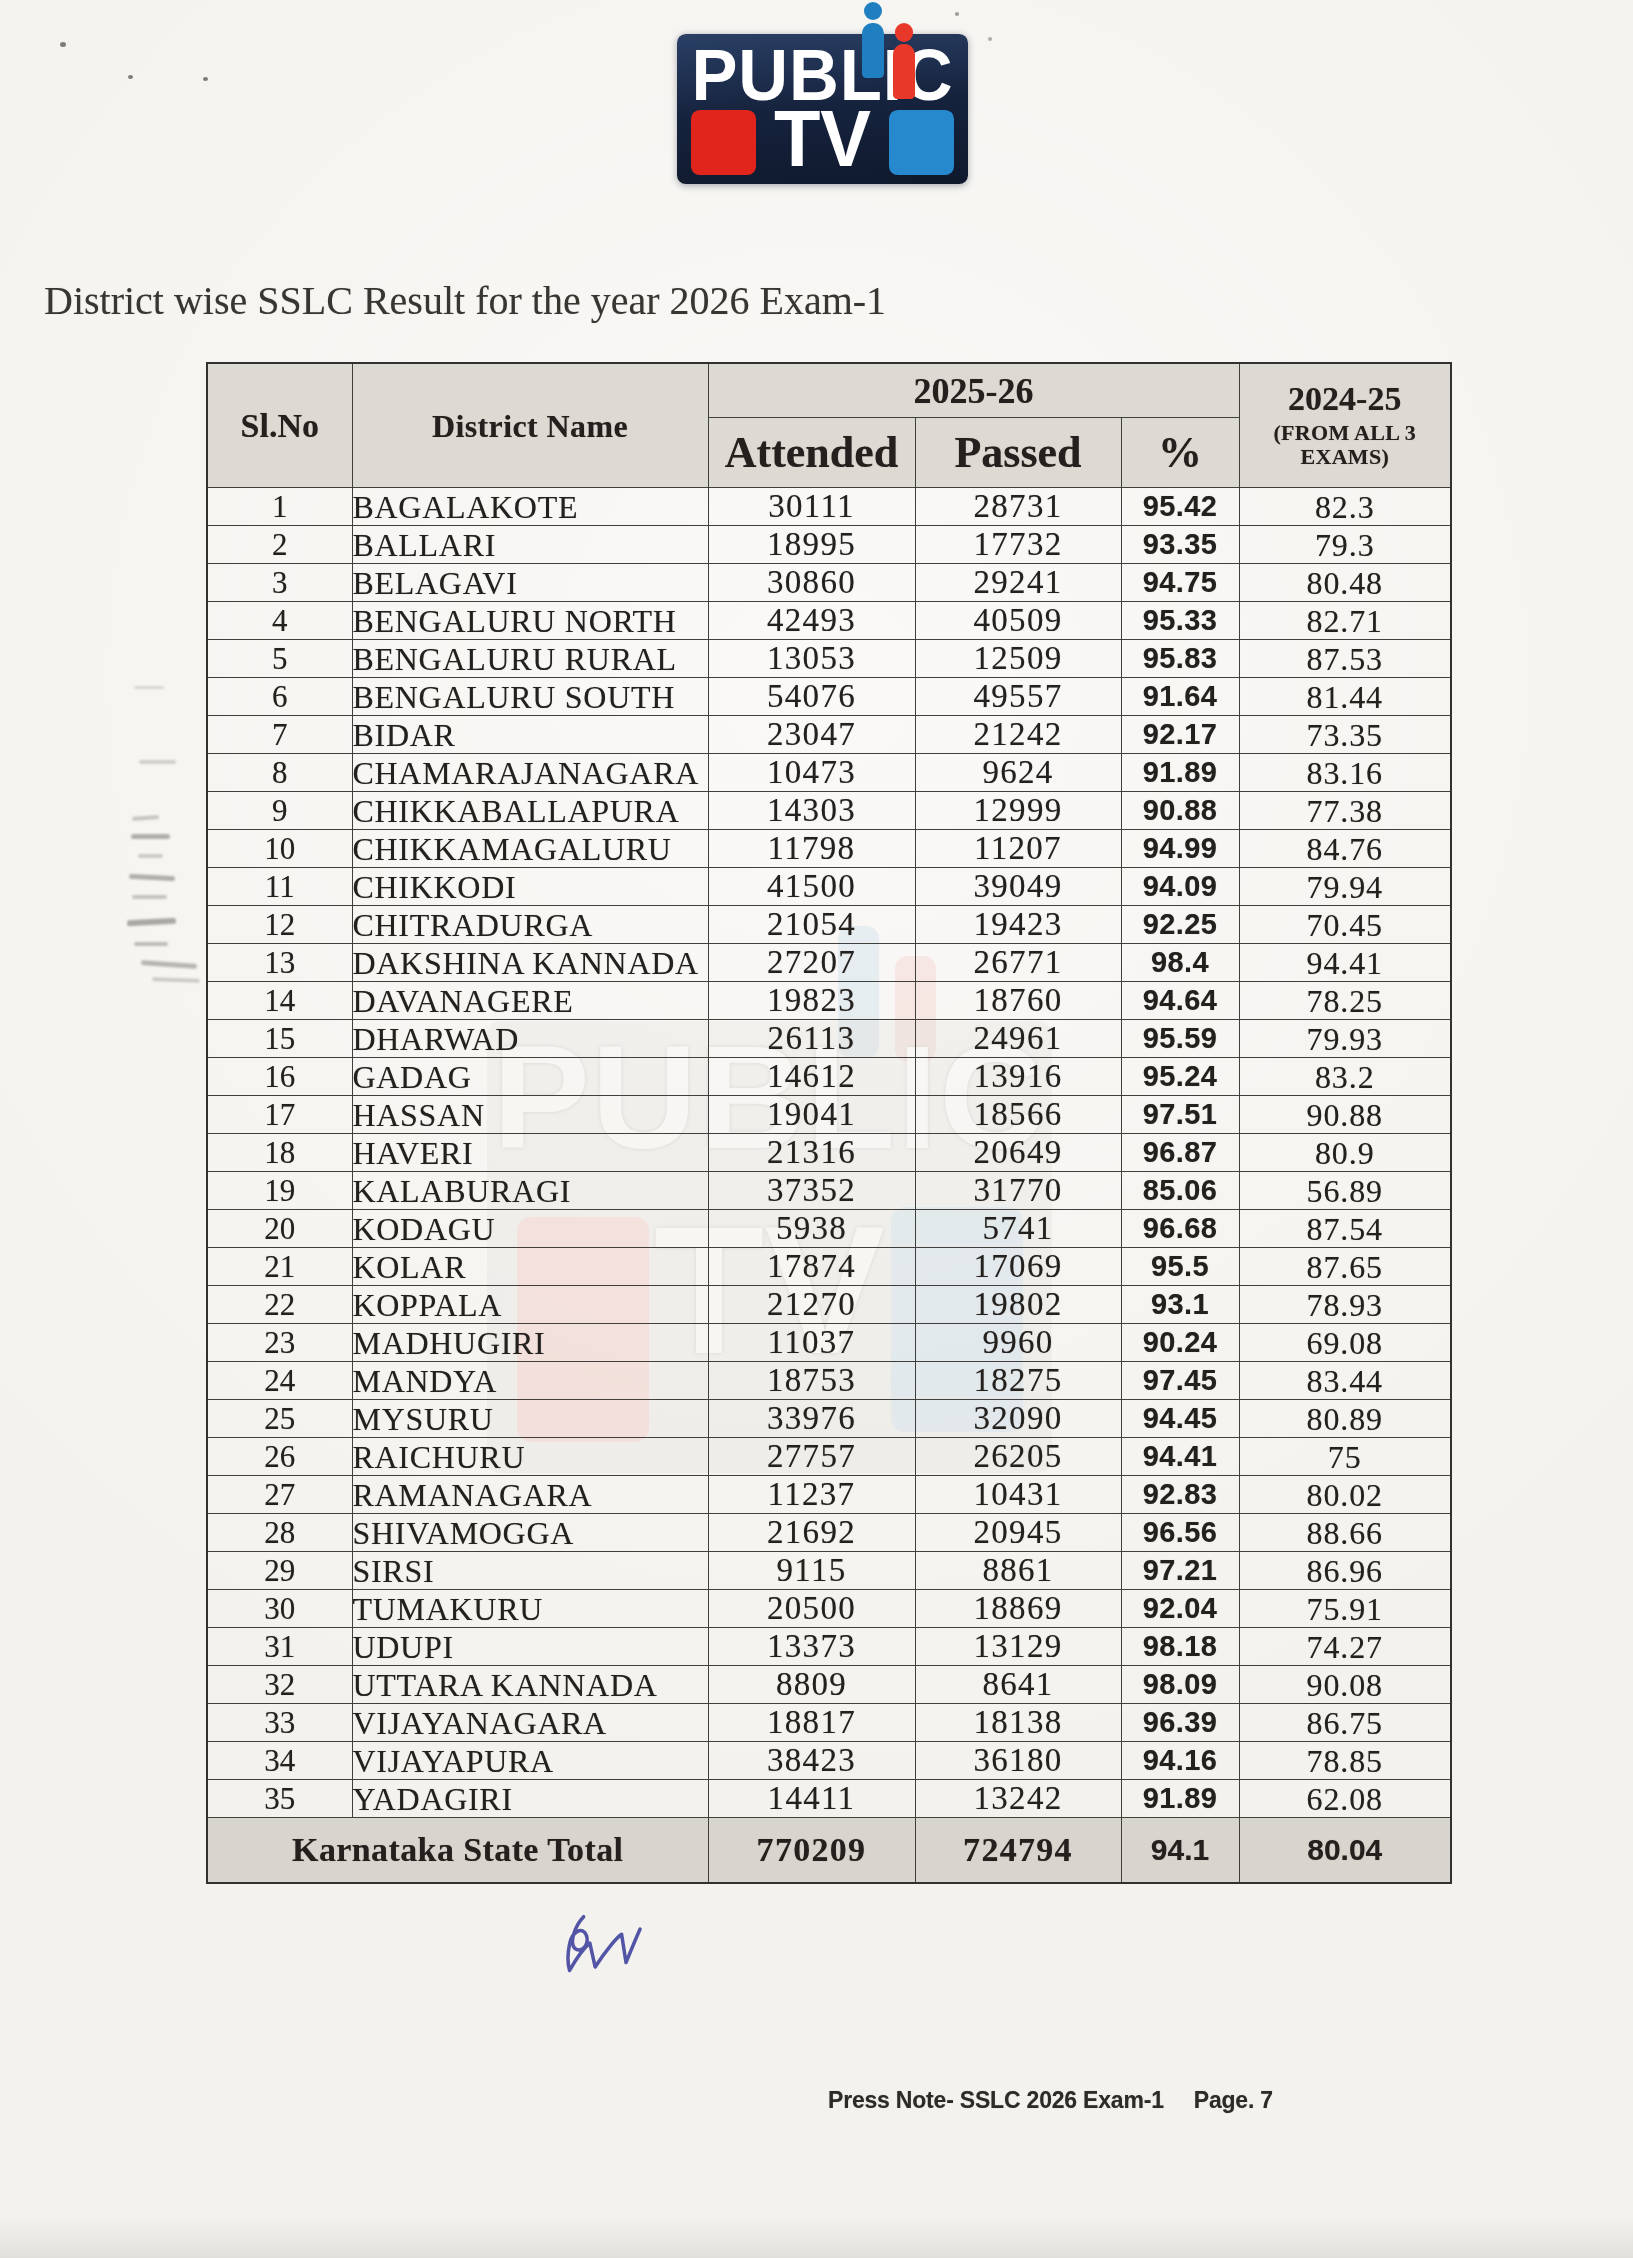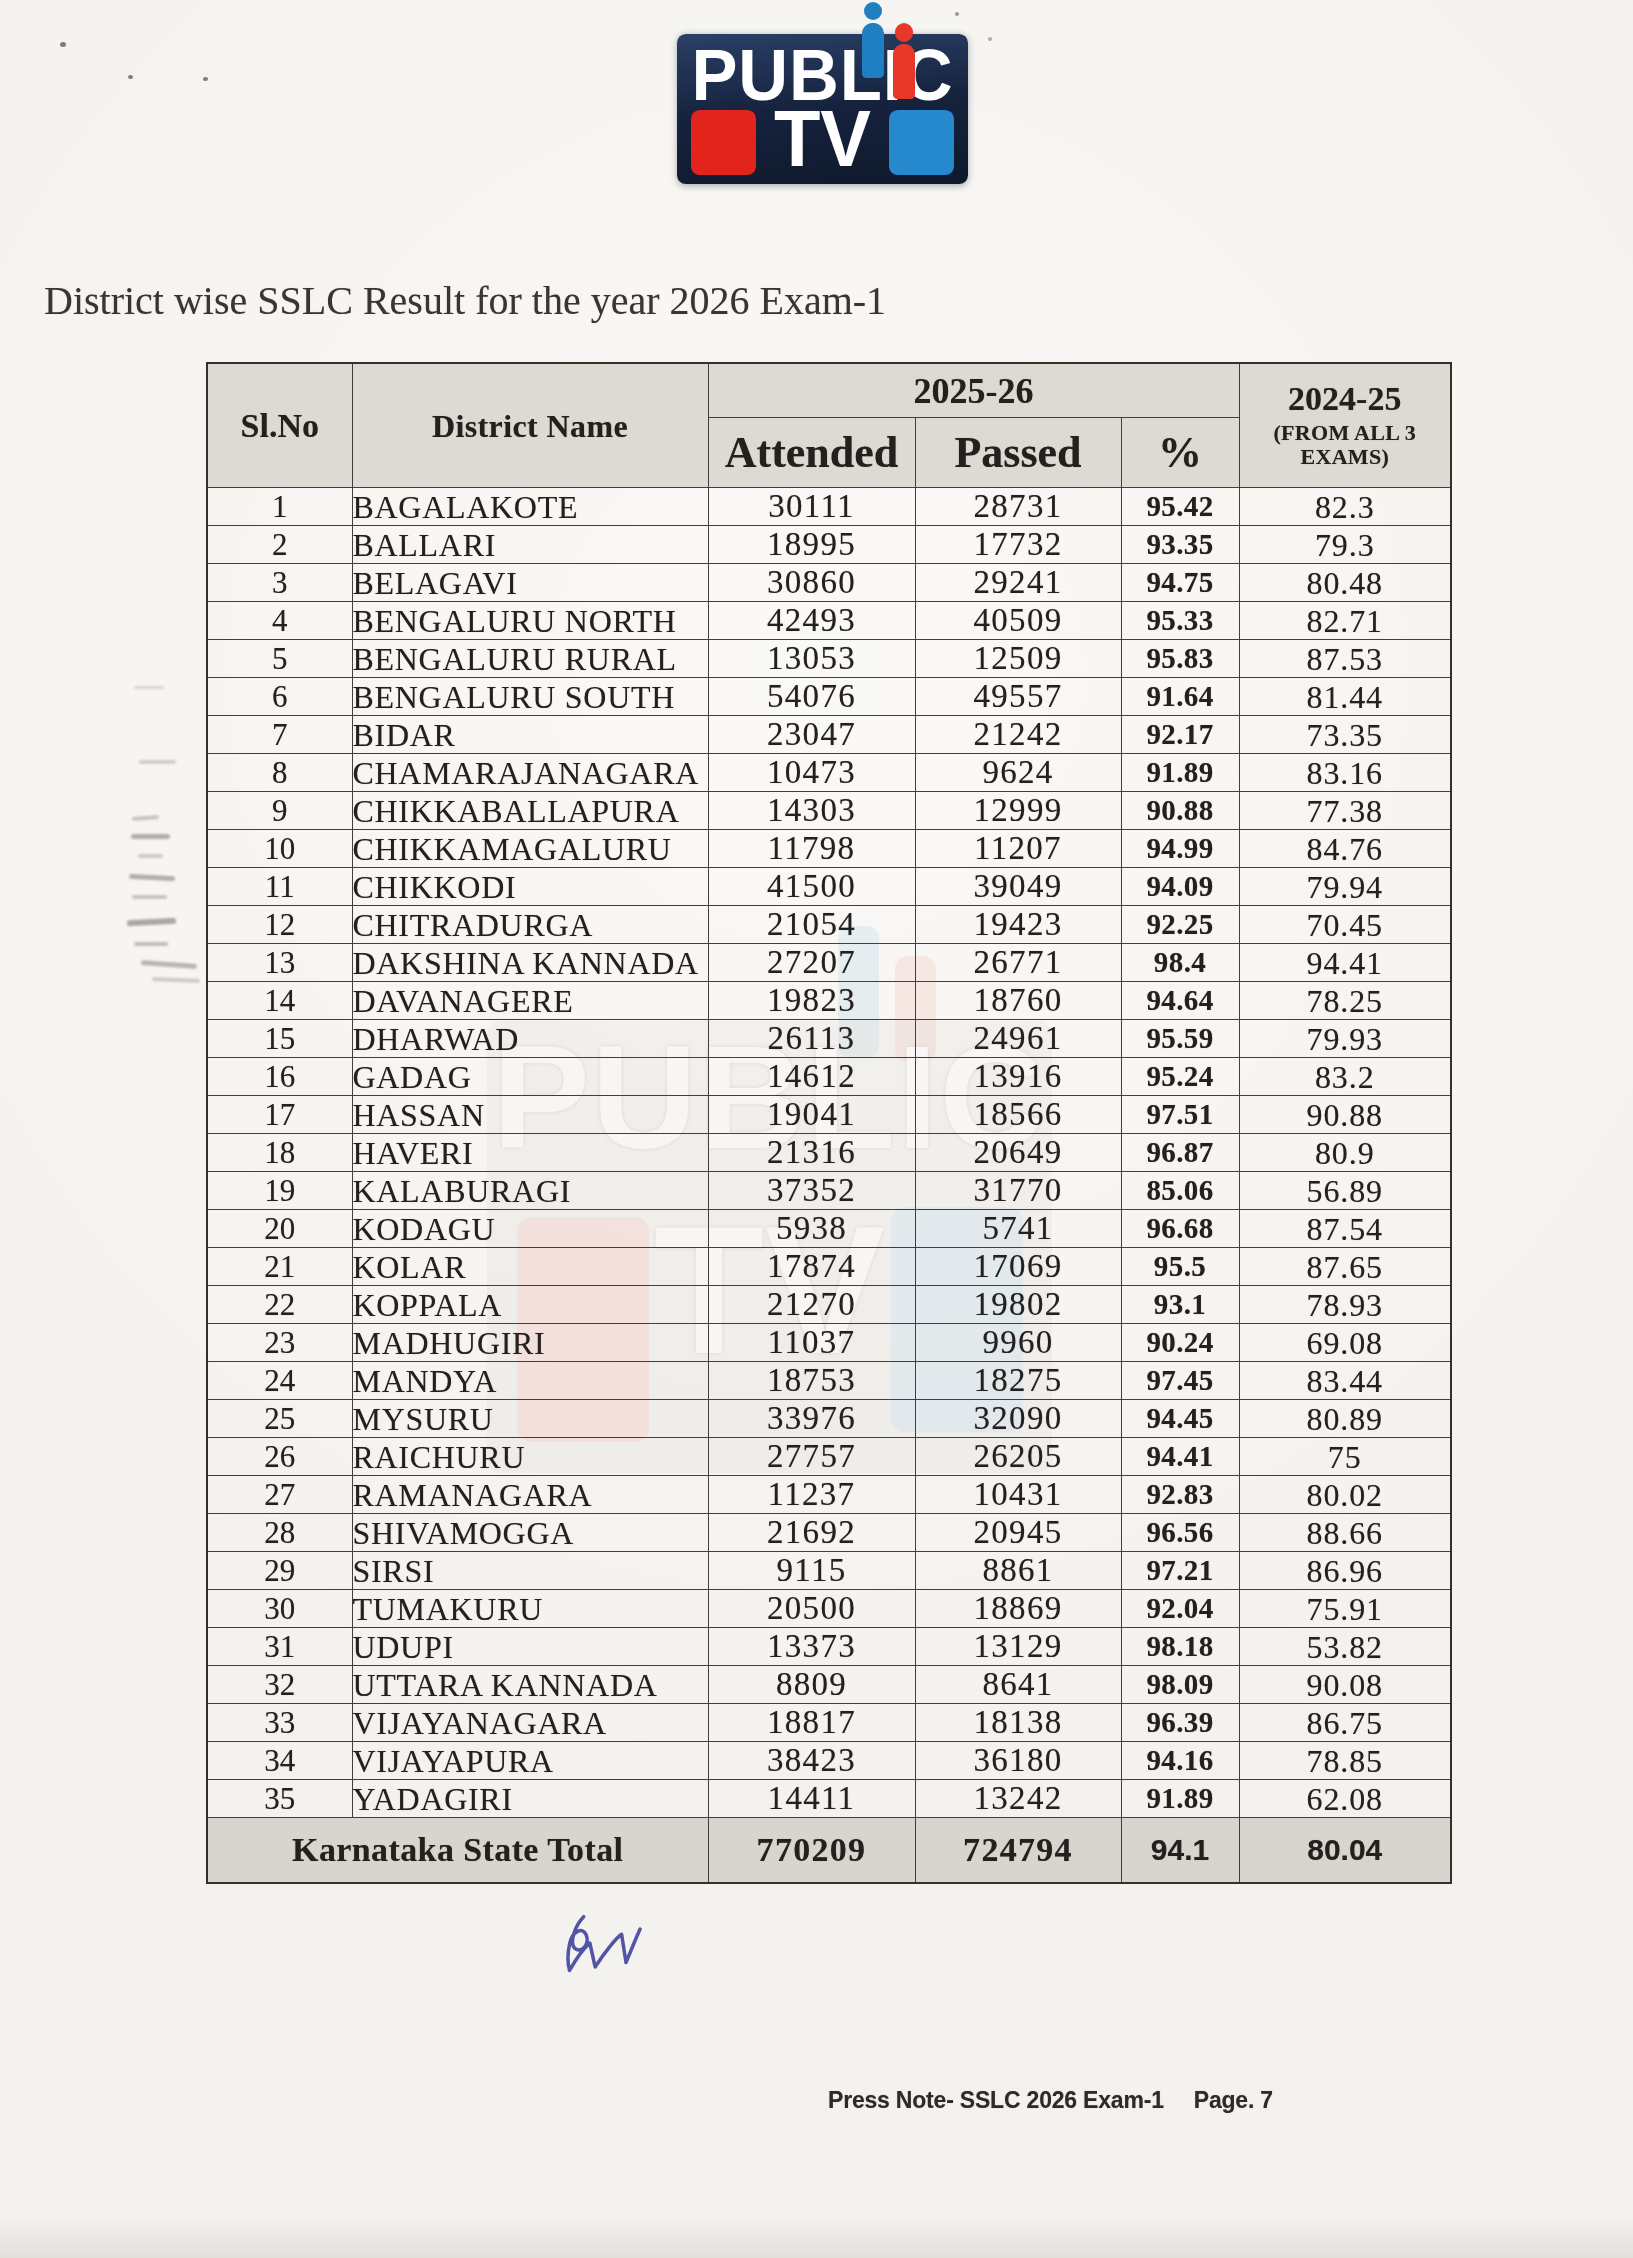--- a/index.html
+++ b/index.html
@@ -73,21 +73,21 @@
   th.h-sl{font-size:34px;}
   th.h-district{font-size:32px;letter-spacing:0.4px;margin-top:28px;}
   th.h-pct{font-size:34px;}
   .prev-main{font-size:34px;margin-bottom:5.3px;}
   .prev-sub{font-size:22px;line-height:1.08;letter-spacing:0.3px;}
   tbody td{height:37px;background:transparent;text-align:center;vertical-align:middle;
         font-size:33px;}
   td.c-sl{font-size:31px;}
   td.c-district{text-align:left;padding-left:14px;letter-spacing:0.7px;font-size:32px;margin-left:33px;}
   td.c-num{letter-spacing:1.3px;}
-  td.c-pct{font-family:Liberation Serif, serif;font-weight:bold;font-size:29px;
+  td.c-pct{font-family:Liberation Sans, sans-serif;font-weight:bold;font-size:29px;
         letter-spacing:0.4px;margin-top:28px;}
   td.c-prev{font-size:32px;letter-spacing:0.9px;}
   tfoot td{background:#d8d4ce;height:64px;vertical-align:middle;text-align:center;}
   td.t-label{font-weight:bold;font-size:34px;letter-spacing:0.4px;}
   td.t-num{font-weight:bold;font-size:34px;letter-spacing:1.3px;}
   td.t-pct,td.t-prev{font-family:"Liberation Sans",sans-serif;font-weight:bold;font-size:30px;}
 
   
   .signature{position:absolute;left:529px;top:1897px;z-index:3;}
   .footer{position:absolute;left:828px;top:2087px;z-index:3;white-space:nowrap;
@@ -430,21 +430,21 @@
     <td class="c-pct">92.04</td>
     <td class="c-prev">75.91</td>
   </tr>
 
   <tr class="data-row">
     <td class="c-sl">31</td>
     <td class="c-district">UDUPI</td>
     <td class="c-num">13373</td>
     <td class="c-num">13129</td>
     <td class="c-pct">98.18</td>
-    <td class="c-prev">53.82</td>
+    <td class="c-prev">74.27</td>
   </tr>
 
   <tr class="data-row">
     <td class="c-sl">32</td>
     <td class="c-district">UTTARA KANNADA</td>
     <td class="c-num">8809</td>
     <td class="c-num">8641</td>
     <td class="c-pct">98.09</td>
     <td class="c-prev">90.08</td>
   </tr>

